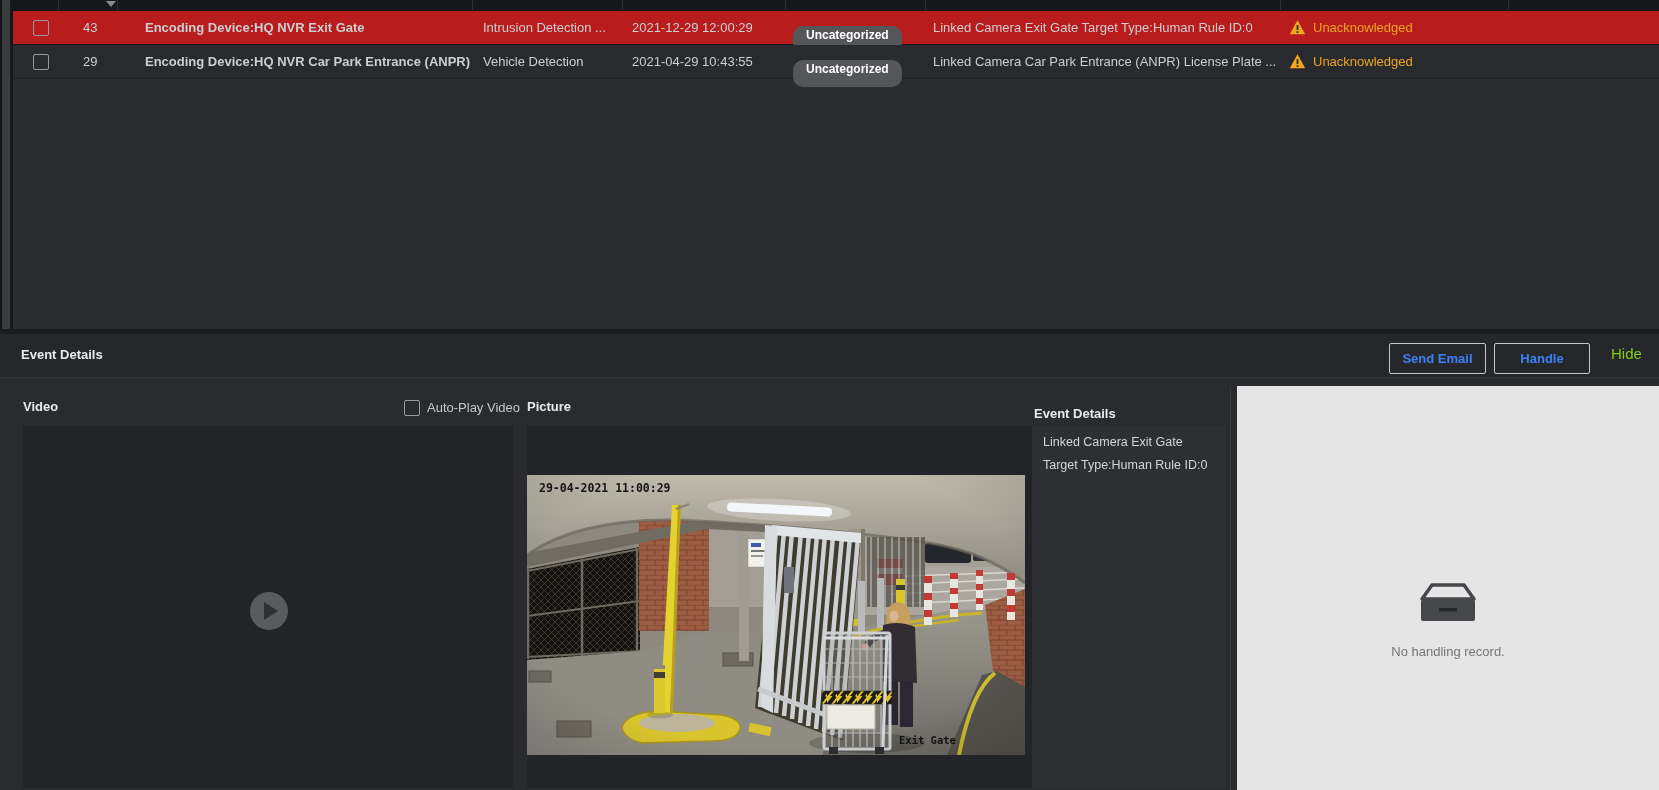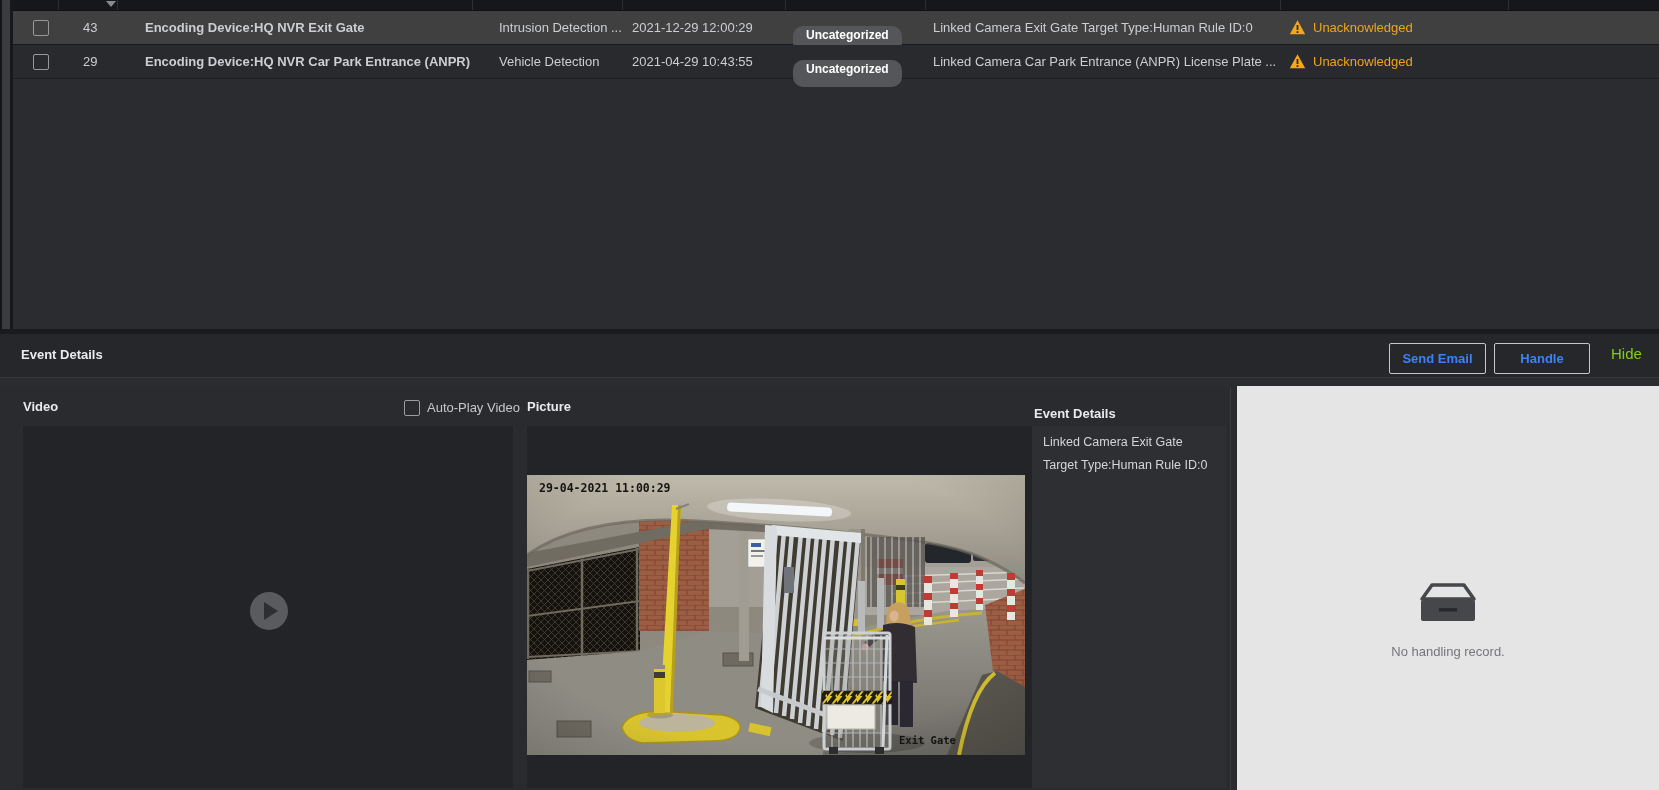--- a/index.html
+++ b/index.html
@@ -11,28 +11,28 @@
   
   #edge-dark{left:0;top:0;width:2px;height:329px;background:#141518;}
   #edge-strip{left:2px;top:0;width:8px;height:329px;background:#3b3c40;}
   #edge-line{left:10px;top:0;width:3px;height:329px;background:#17181c;}
   #table-wrap{left:13px;top:0;width:1646px;height:329px;background:#2b2c30;}
   #table-header{left:0;top:0;width:1646px;height:10px;background:#16171b;border-bottom:1px solid #101114;}
   .hdr-div{top:0;width:1px;height:10px;background:#2e2f33;}
   #sort-caret{left:93px;top:1px;width:0;height:0;border-left:5px solid transparent;
               border-right:5px solid transparent;border-top:6px solid #8a8b8f;}
   .row{left:0;width:1646px;height:33px;font-size:13px;}
-  #row-0{top:11px;background:#404040;border-bottom:1px solid #17181c;}
+  #row-0{top:11px;background:#b91c1c;border-bottom:1px solid #17181c;}
   #row-1{top:45px;background:#292a2e;border-bottom:1px solid #1d1e22;}
   .cell{position:absolute;top:0;height:33px;line-height:33px;white-space:nowrap;color:#ccced2;}
   .checkbox{position:absolute;left:20px;top:9px;width:14px;height:14px;border:1px solid #97989c;
             border-radius:2px;background:transparent;}
   .c-id{left:70px;}
   .c-source{left:132px;font-weight:bold;}
-  .c-type{left:470px;margin-left:16px;}
+  .c-type{left:470px;}
   .c-time{left:619px;}
   .c-badge{left:780px;top:7px;height:19px;}
   .badge{display:inline-block;padding:0 13px;height:27px;line-height:19px;border-radius:10px;
          font-weight:bold;font-size:12px;color:#fff;}
   .c-desc{left:920px;}
   .c-warn{left:1276px;top:8px;height:17px;line-height:17px;}
   .c-status{left:1300px;font-weight:normal;}
 
   
   #bar-gap{left:0;top:329px;width:1659px;height:5px;background:#1a1b1e;}

